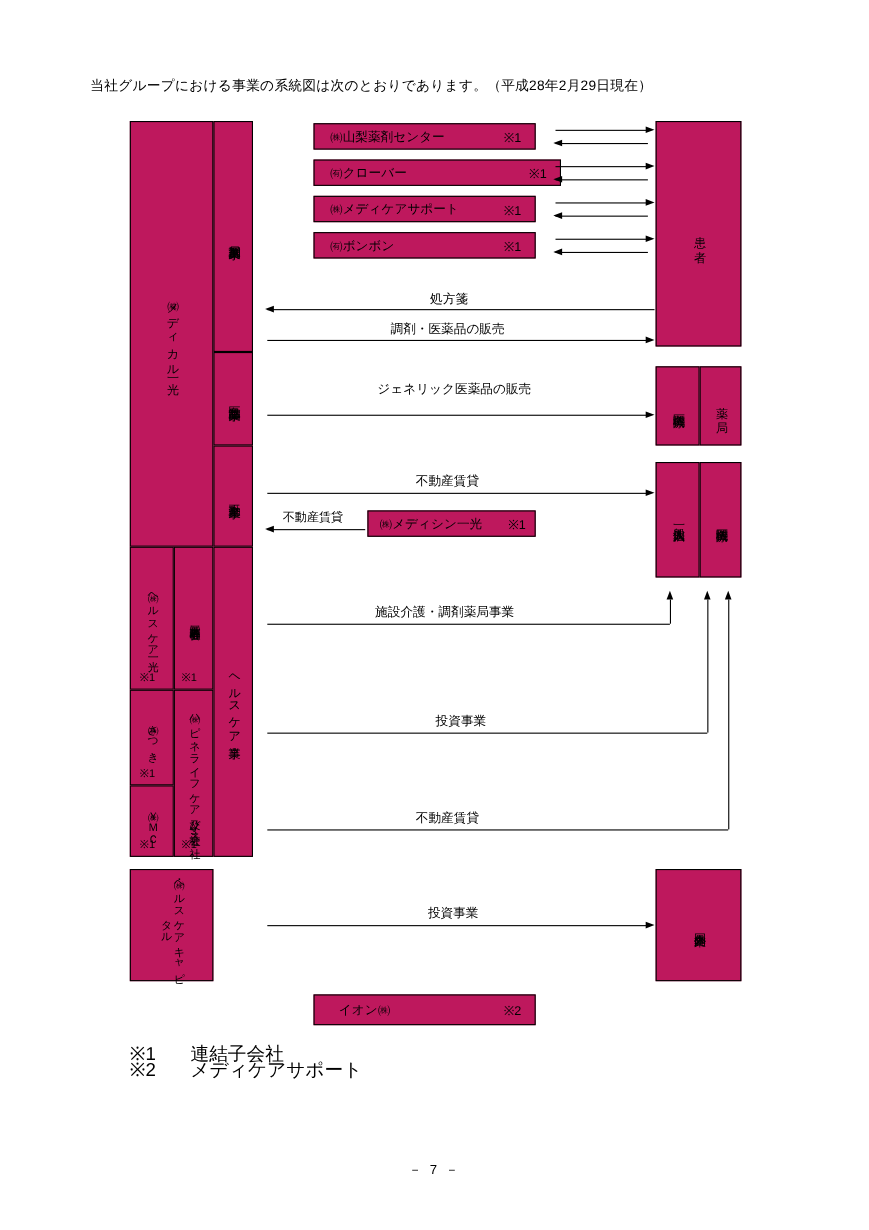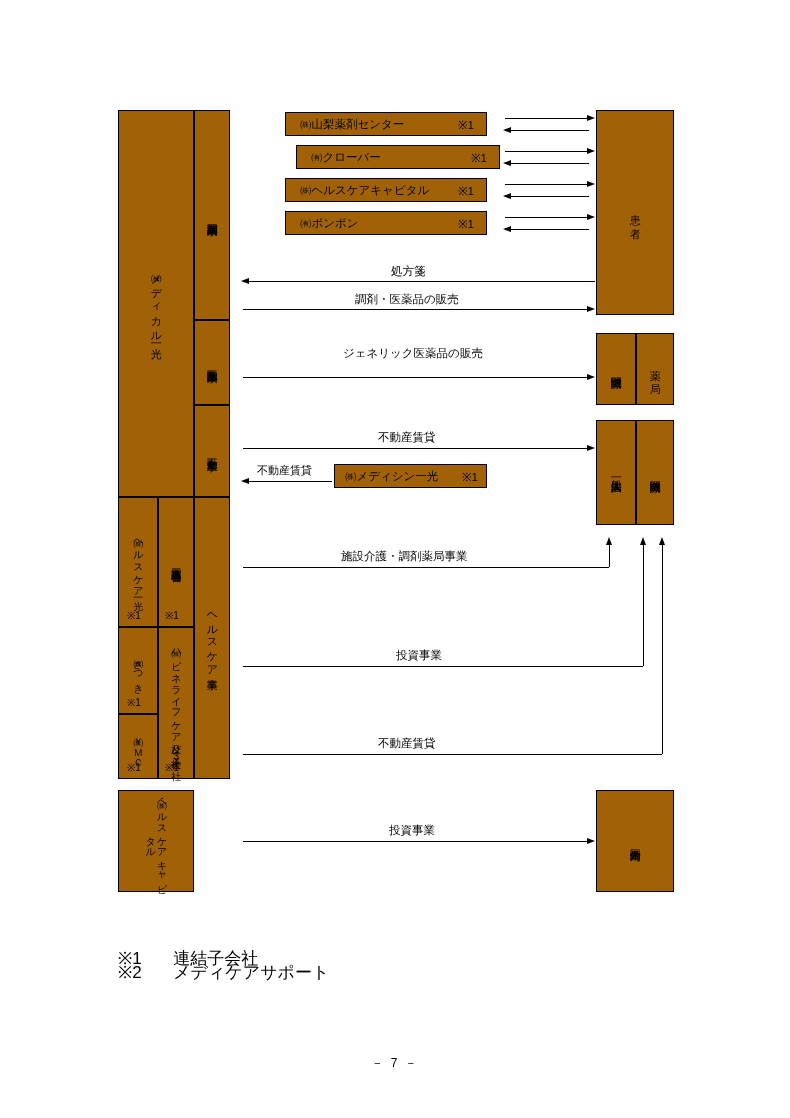--- a/index.html
+++ b/index.html
@@ -31,21 +31,21 @@
     font-size: 12.5px;
     letter-spacing: 0.2px;
     white-space: nowrap;
   }
 
   
   .box {
     position: absolute;
     border: 1px solid #000;
     box-sizing: border-box;
-    background: #a16207;
+    background: #be185d;
   }
   .box-label {
     position: absolute;
     left: 0; top: 0;
     width: 100%;
     height: 100%;
     display: flex;
     align-items: center;
     justify-content: center;
     text-align: center;
@@ -125,20 +125,21 @@
     text-align: center;
     font-size: 12px;
     letter-spacing: 2px;
   }
 </style>
 </head>
 <body>
 
 <div class="page">
 
+  <div class="headline">当社グループにおける事業の系統図は次のとおりであります。（平成28年2月29日現在）</div>
 
   <div class="box" style="left:118px; top:110px; width:76px; height:387px;">
     <div class="box-label">
       <span class="vtext">㈱メディカル一光</span>
     </div>
   </div>
 
   <div class="box" style="left:194px; top:110px; width:36px; height:210px;">
     <div class="box-label">
       <span class="vtext tight">調剤薬局事業</span>
@@ -161,27 +162,27 @@
     <div class="box-label">
       <span class="vtext tight">ヘルスケア事業</span>
     </div>
   </div>
 
   <div class="box" style="left:285px; top:112px; width:202px; height:24px;">
     <span class="hbox-label" style="left:14px;">㈱山梨薬剤センター</span>
     <span class="hbox-label" style="right:12px;">※1</span>
   </div>
 
-  <div class="box" style="left:296px; top:145px; width:204px; height:24px;">
+  <div class="box" style="left:285px; top:145px; width:225px; height:24px;">
     <span class="hbox-label" style="left:14px;">㈲クローバー</span>
     <span class="hbox-label" style="right:12px;">※1</span>
   </div>
 
   <div class="box" style="left:285px; top:178px; width:202px; height:24px;">
-    <span class="hbox-label" style="left:14px;">㈱ヘルスケアキャピタル</span>
+    <span class="hbox-label" style="left:14px;">㈱メディケアサポート</span>
     <span class="hbox-label" style="right:12px;">※1</span>
   </div>
 
   <div class="box" style="left:285px; top:211px; width:202px; height:24px;">
     <span class="hbox-label" style="left:14px;">㈲ボンボン</span>
     <span class="hbox-label" style="right:12px;">※1</span>
   </div>
 
   <div class="box" style="left:596px; top:110px; width:78px; height:205px;">
     <div class="box-label">
@@ -314,20 +315,24 @@
   <div class="box" style="left:596px; top:790px; width:78px; height:102px;">
     <div class="box-label">
       <span class="vtext tight">国内外企業</span>
     </div>
   </div>
 
   <div class="hline" style="left:243px; top:841px; width:348px;"></div>
   <div class="arrow-r" style="left:587px; top:837.5px;"></div>
   <div class="flow-label" style="left:386px; top:823px;">投資事業</div>
 
+  <div class="box" style="left:285px; top:904px; width:202px; height:28px;">
+    <span class="hbox-label" style="left:22px;">イオン㈱</span>
+    <span class="hbox-label" style="right:12px;">※2</span>
+  </div>
 
   <div class="note" style="left:118px; top:946px;">
     <span>※1</span>
     <span style="display:inline-block; width:22px;"></span>
     <span>連結子会社</span>
   </div>
   <div class="note" style="left:118px; top:960px;">
     <span>※2</span>
     <span style="display:inline-block; width:22px;"></span>
     <span>メディケアサポート</span>

